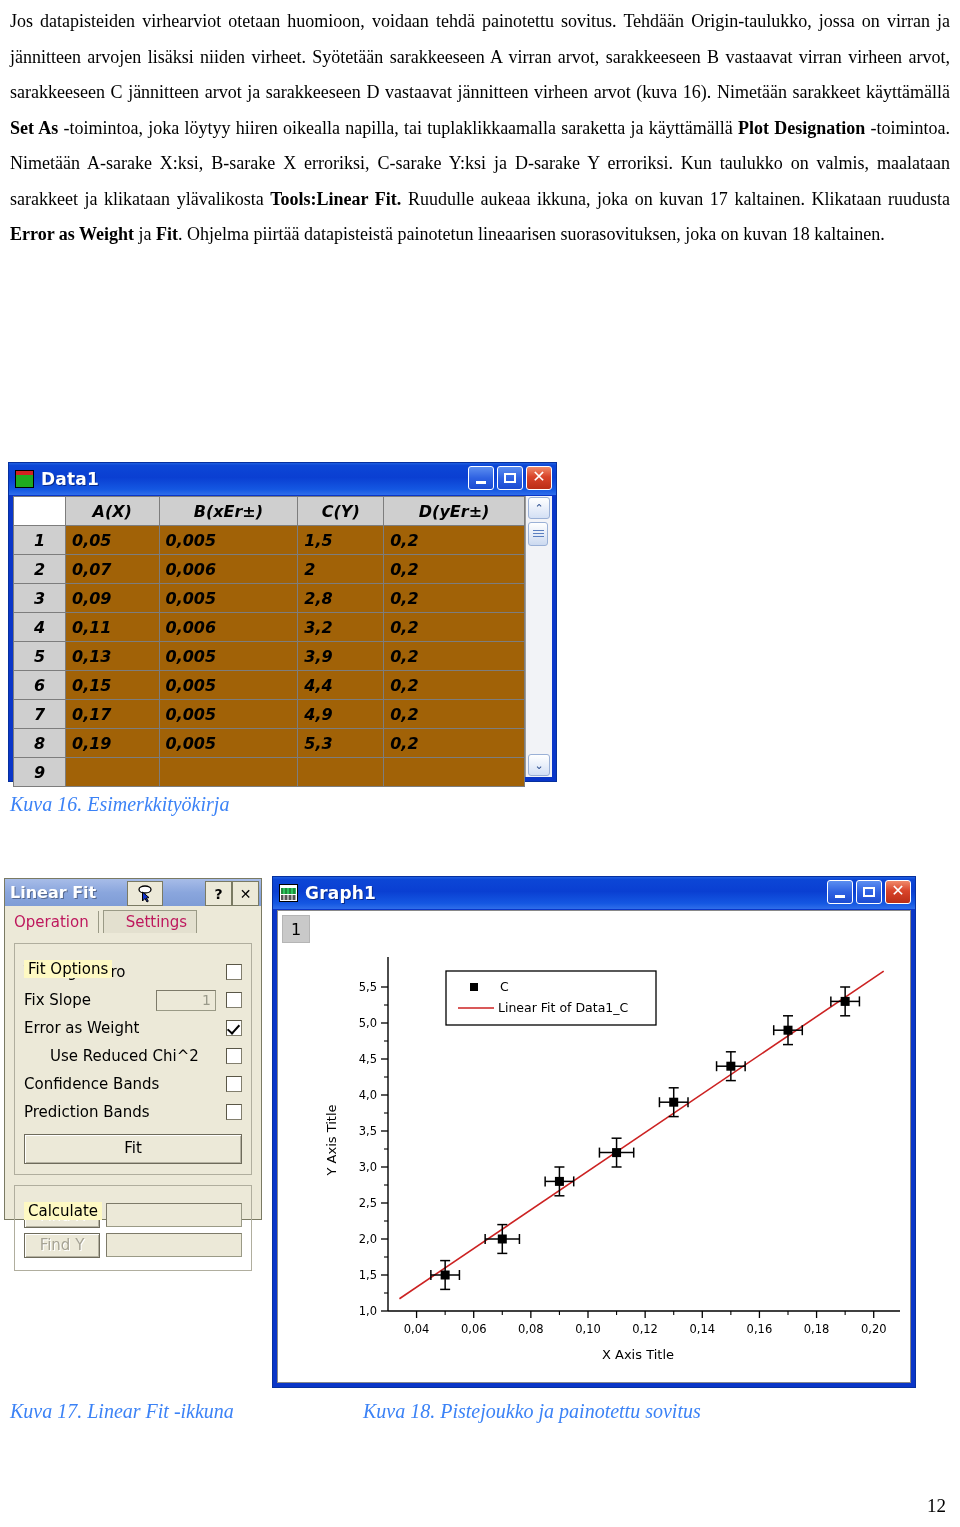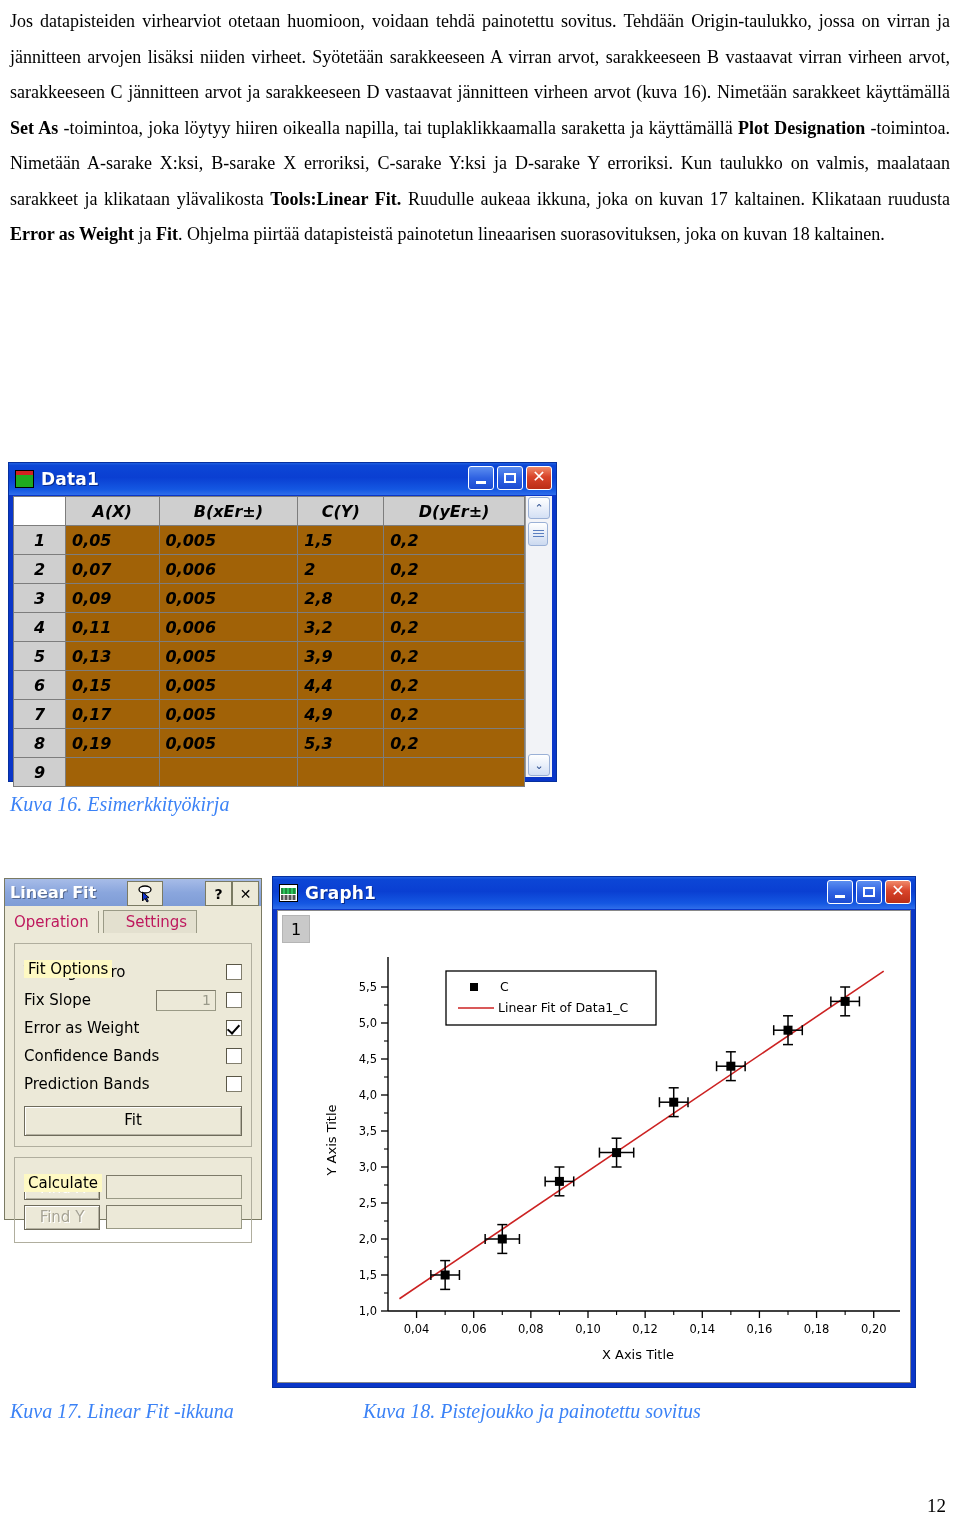--- a/index.html
+++ b/index.html
@@ -564,20 +564,24 @@
       <span class="opt-label">Fix Slope</span>
       <span class="slope-field">1</span>
       <span class="chk"></span>
     </div>
 
     <div class="opt-row">
       <span class="opt-label">Error as Weight</span>
       <span class="chk checked"></span>
     </div>
 
+    <div class="opt-row">
+      <span class="opt-label indent">Use Reduced Chi^2</span>
+      <span class="chk"></span>
+    </div>
 
     <div class="opt-row">
       <span class="opt-label">Confidence Bands</span>
       <span class="chk"></span>
     </div>
 
     <div class="opt-row">
       <span class="opt-label">Prediction Bands</span>
       <span class="chk"></span>
     </div>

